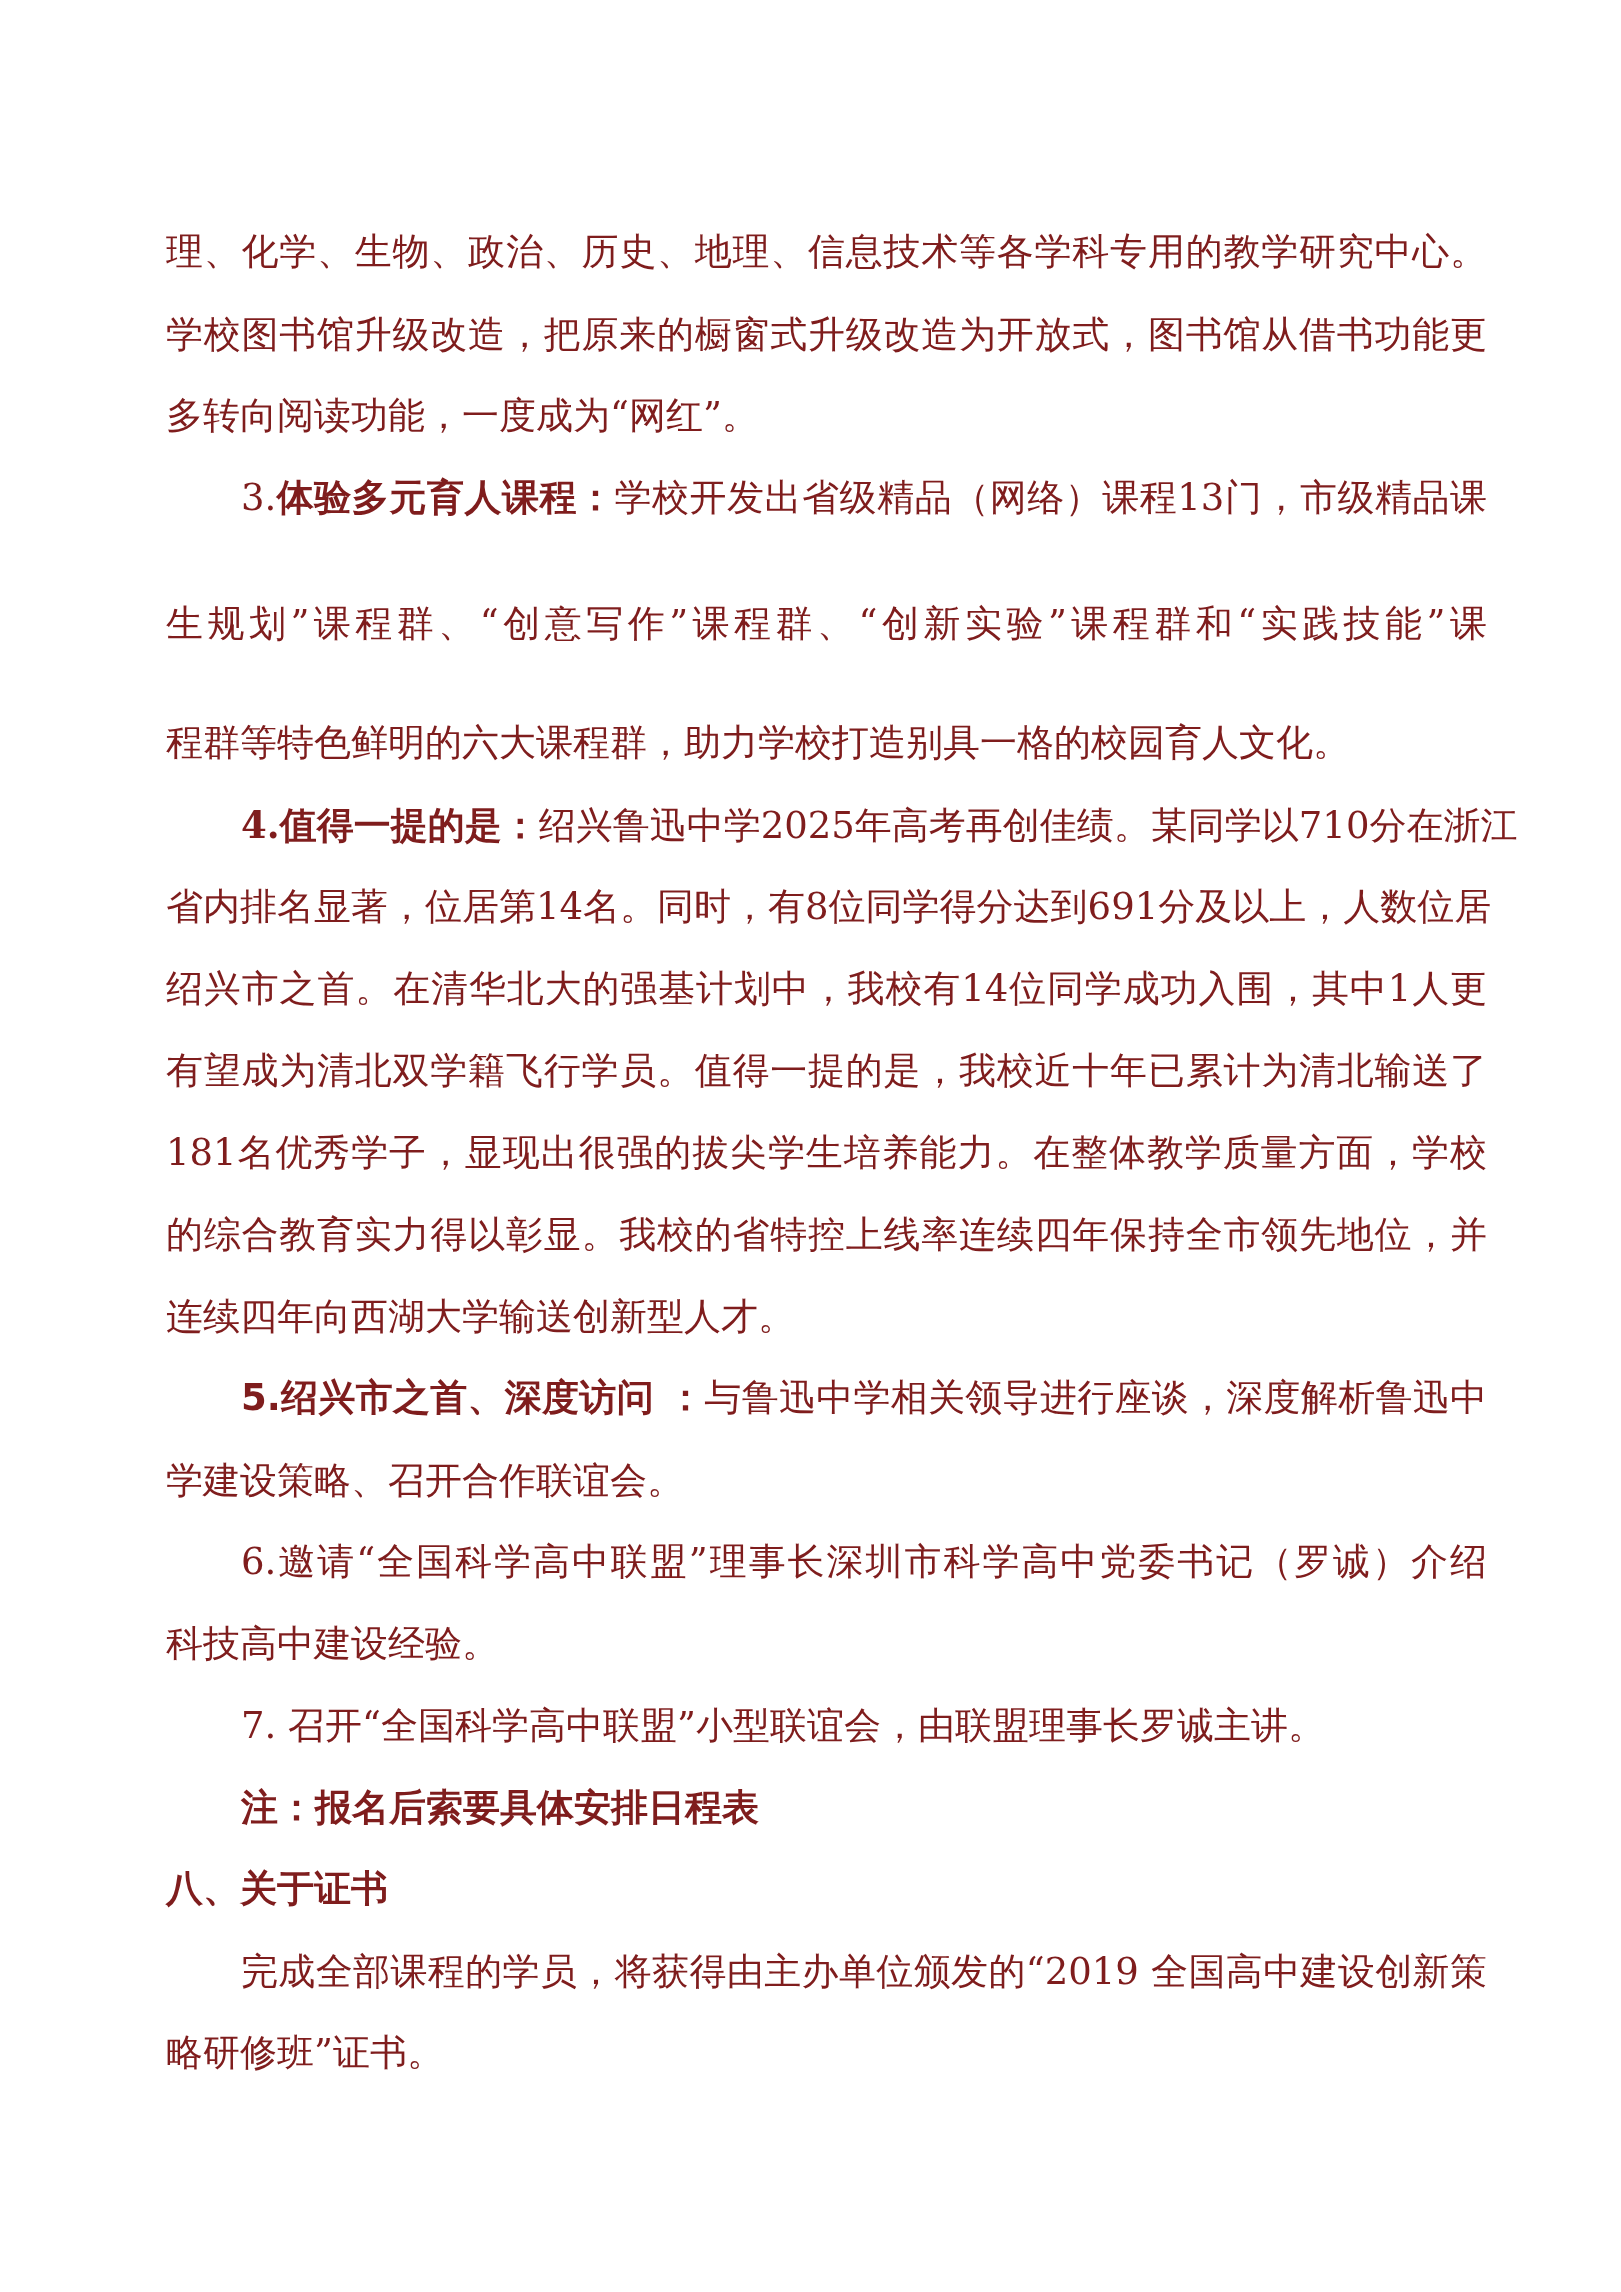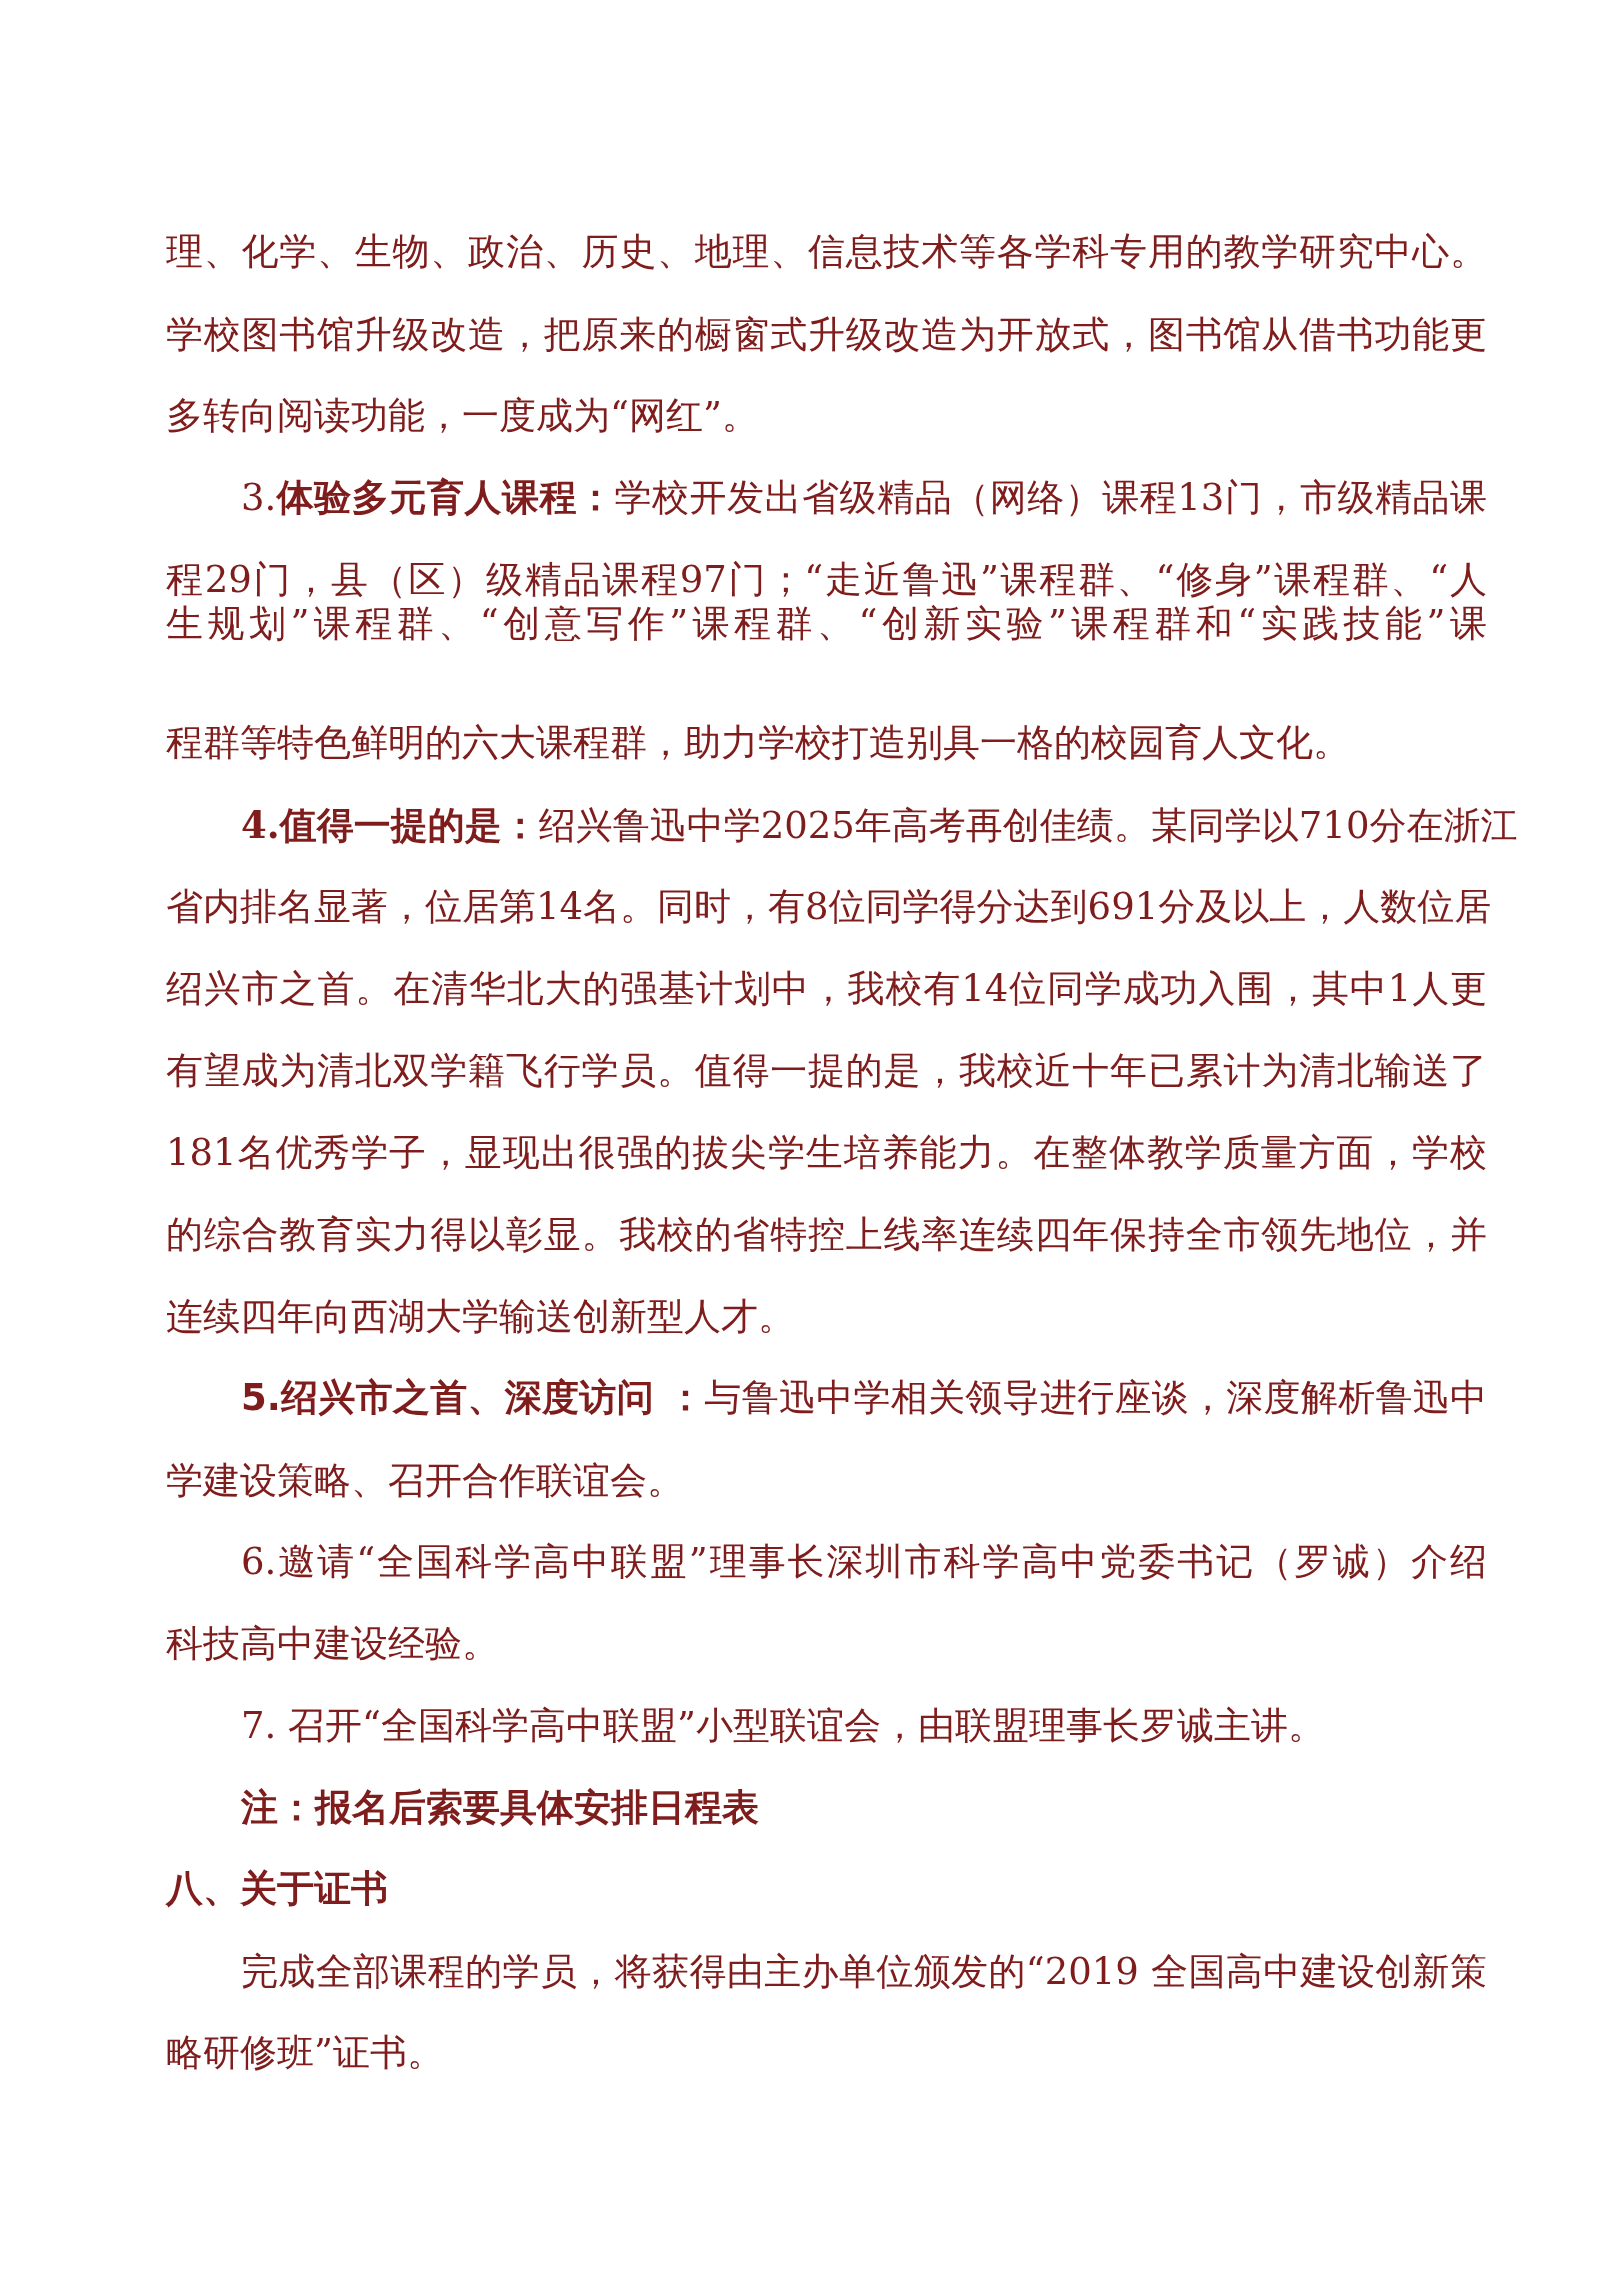--- a/index.html
+++ b/index.html
@@ -30,21 +30,20 @@
 
 <div class="page">
 
   <div class="line" style="top:227px">理、化学、生物、政治、历史、地理、信息技术等各学科专用的教学研究中心。</div>
   <div class="line" style="top:310px">学校图书馆升级改造，把原来的橱窗式升级改造为开放式，图书馆从借书功能更</div>
   <div class="line last" style="top:391px">多转向阅读功能，一度成为“网红”。</div>
 
   <div class="line indent" style="top:473px">
     <span>3.</span><span class="b">体验多元育人课程：</span><span>学校开发出省级精品（网络）课程13门，市级精品课</span>
   </div>
-  <div class="line" style="top:555px">程29门，县（区）级精品课程97门；“走近鲁迅”课程群、“修身”课程群、“人</div>
   <div class="line" style="top:599px">生规划”课程群、“创意写作”课程群、“创新实验”课程群和“实践技能”课</div>
   <div class="line last" style="top:718px">程群等特色鲜明的六大课程群，助力学校打造别具一格的校园育人文化。</div>
 
   <div class="line indent" style="top:801px">
     <span class="b">4.</span><span class="b">值得一提的是：</span><span>绍兴鲁迅中学2025年高考再创佳绩。某同学以710分在浙江</span>
   </div>
   <div class="line" style="top:882px">省内排名显著，位居第14名。同时，有8位同学得分达到691分及以上，人数位居</div>
   <div class="line" style="top:964px">绍兴市之首。在清华北大的强基计划中，我校有14位同学成功入围，其中1人更</div>
   <div class="line" style="top:1046px">有望成为清北双学籍飞行学员。值得一提的是，我校近十年已累计为清北输送了</div>
   <div class="line" style="top:1128px">181名优秀学子，显现出很强的拔尖学生培养能力。在整体教学质量方面，学校</div>

